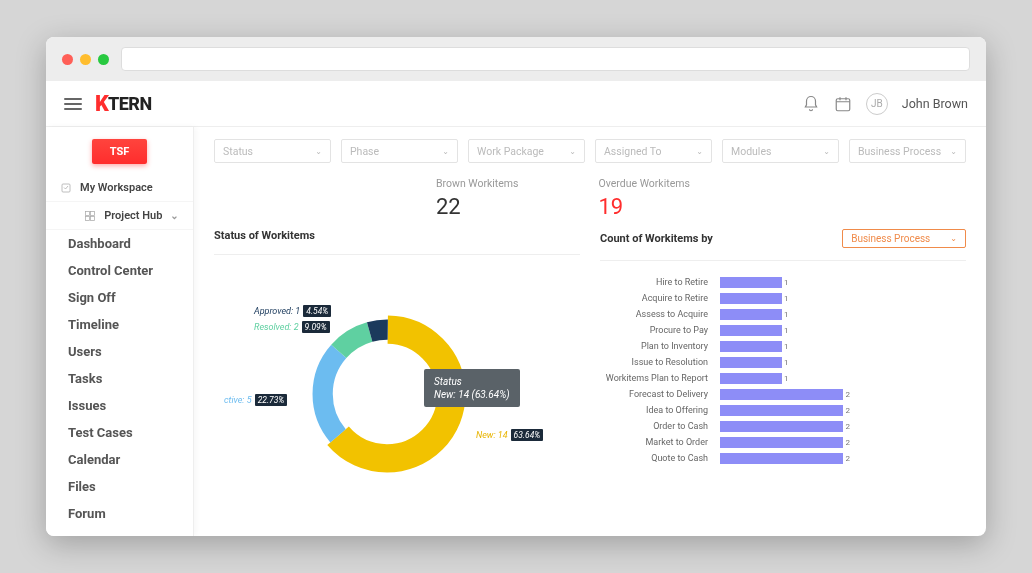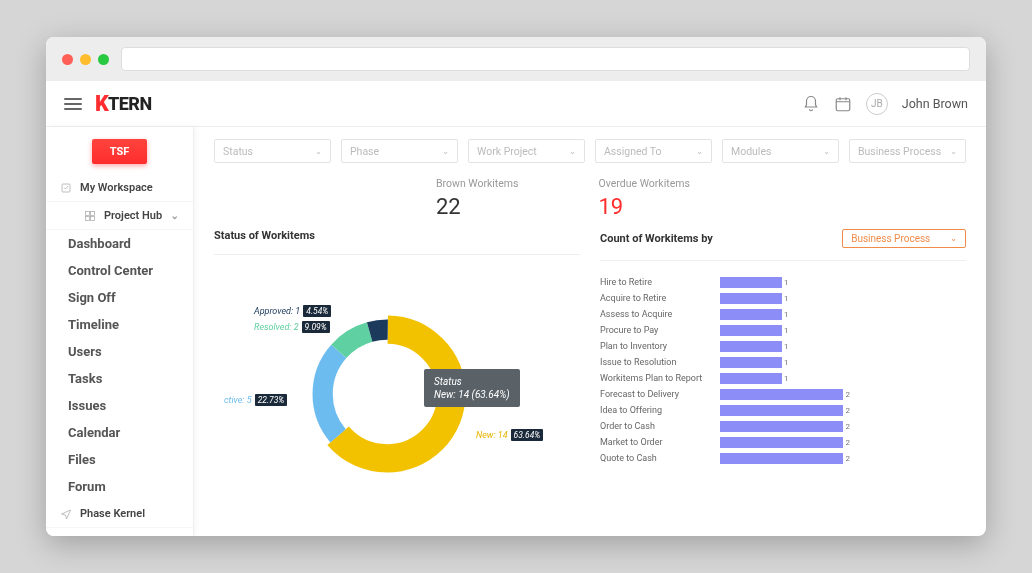--- a/index.html
+++ b/index.html
@@ -19,21 +19,21 @@
   .logo { font-weight: 800; font-size: 18px; letter-spacing: -0.5px; color: #222; display:flex; align-items:center; }
   .logo-mark { color: #ff2d2d; font-weight: 900; margin-right: 1px; scale:1.2; display:inline-block; }
   .topbar-right { margin-left: auto; display: flex; align-items: center; gap: 14px; }
   .ticon { width: 18px; height: 18px; stroke: #888; fill: none; stroke-width: 1.6; }
   .avatar { width: 22px; height: 22px; border: 1px solid #ccc; border-radius: 50%; display:flex; align-items:center; justify-content:center; color:#aaa; font-size:10px; }
   .user-name { font-size: 12.5px; color: #555; }
   .body { display: flex; height: calc(100% - 46px); }
   .sidebar { width: 148px; background: #fff; border-right: 1px solid #eee; box-shadow: 2px 0 6px rgba(0,0,0,0.04); display: flex; flex-direction: column; font-size: 11px; color: #555; }
   .tsf-btn { margin: 12px auto 10px; background: linear-gradient(#ff443d, #ff2d2d); color:#fff; font-weight:700; font-size:11px; padding:6px 18px; border-radius:2px; border:none; box-shadow: 0 2px 5px rgba(255,45,45,0.4); }
   .side-section { padding: 7px 14px; display:flex; align-items:center; gap:8px; font-weight: 600; color:#444; border-bottom:1px solid #f5f5f5; }
-  .side-section.hub { justify-content: space-between; padding-left: 38px; }
+  .side-section.hub { justify-content: center; padding-left: 38px; }
   .chev { font-size:10px; color:#999; }
   .sub-items { display:flex; flex-direction:column; }
   .sub-item { padding: 6px 14px 6px 22px; font-size:13px; color:#555; cursor:pointer;font-weight:bold; }
   .main { flex:1; padding: 12px 20px 0; overflow: hidden; position:relative; }
   .filters { display:flex; gap:10px; margin-bottom:14px; }
   .filter { flex:1; border:1px solid #e3e3e3; border-radius:2px; height:24px; font-size:10.5px; color:#bbb; display:flex; align-items:center; justify-content:space-between; padding:0 8px; min-width:0; }
   .stats { display:flex; gap: 80px; margin-left: 222px; margin-bottom: 10px; }
   .stat-label { font-size:10.5px; color:#999; margin-bottom:4px; }
   .stat-value { font-size:22px; font-weight:400; color:#333; }
   .stat-value.red { color:#ff2d2d; }
@@ -43,21 +43,21 @@
   .panel-title { font-size:11px; font-weight:700; color:#333; }
   .panel-select { border:1px solid #f08b4a; color:#f08b4a; font-size:10px; padding:3px 8px; border-radius:2px; display:flex; align-items:center; gap:20px; }
   .donut-wrap { position:relative; height: 250px; font-style: italic; }
   .donut { position:absolute; left:88px; top: 40px; }
   .lbl { position:absolute; font-size:9px; display:flex; align-items:center; gap:3px; }
   .pct-box { background:#1b2a3a; color:#fff; padding:1px 3px; border-radius:1px; font-size:8.5px; }
   .lbl .name { color:#666; }
   .tooltip { position:absolute; left:210px; top:100px; background:#5a6268; color:#fff; font-size:10px; padding:6px 10px; border-radius:2px; line-height:1.3; }
   .bars { font-size:9px; color:#666; }
   .bar-row { display:flex; align-items:center; height:14px; margin-bottom:2px; }
-  .bar-label { width:120px; text-align:left; padding-right:0; white-space:nowrap; }
+  .bar-label { width:120px; text-align:right; padding-right:12px; white-space:nowrap; }
   .bar-track { flex:1; height:11px; position:relative; }
   .bar-fill { position:absolute; left:0; top:0; height:100%; background:#8d8df7; }
   .bar-val { position:absolute; font-size:8px; color:#777; top:1px; }
   .si-icon { width:12px; height:12px; stroke:#aaa; fill:none; stroke-width:1.5; flex-shrink:0; }
 </style>
 </head>
 <body>
 
 <div class="browser-window">
   <div class="browser-chrome">
@@ -117,20 +117,21 @@
           <span class="chev">⌄</span>
         </div>
         <div class="sub-items" id="sub-items">
             <div class="sub-item">Dashboard</div>
             <div class="sub-item">Control Center</div>
             <div class="sub-item">Sign Off</div>
             <div class="sub-item">Timeline</div>
             <div class="sub-item">Users</div>
             <div class="sub-item">Tasks</div>
             <div class="sub-item">Issues</div>
+            <div class="sub-item">Test Cases</div>
             <div class="sub-item">Calendar</div>
             <div class="sub-item">Files</div>
             <div class="sub-item">Forum</div>
           </div>
         <div class="side-section">
           <svg class="si-icon" viewBox="0 0 24 24">
               <path d="M3 12l18-8-8 18-2-8-8-2z"></path>
             </svg>
           <span>Phase Kernel</span>
         </div>
@@ -140,21 +141,21 @@
         <div class="filters" id="filters">
             <div class="filter">
               <span>Status</span>
               <span style="font-size:8px;">⌄</span>
             </div>
             <div class="filter">
               <span>Phase</span>
               <span style="font-size:8px;">⌄</span>
             </div>
             <div class="filter">
-              <span>Work Project</span>
+              <span>Work Package</span>
               <span style="font-size:8px;">⌄</span>
             </div>
             <div class="filter">
               <span>Assigned To</span>
               <span style="font-size:8px;">⌄</span>
             </div>
             <div class="filter">
               <span>Modules</span>
               <span style="font-size:8px;">⌄</span>
             </div>

